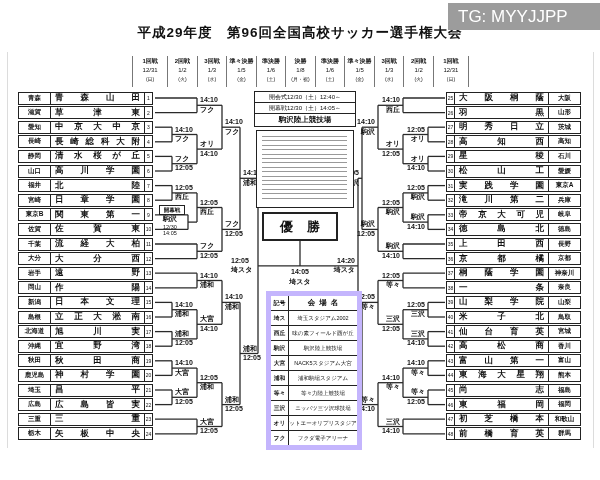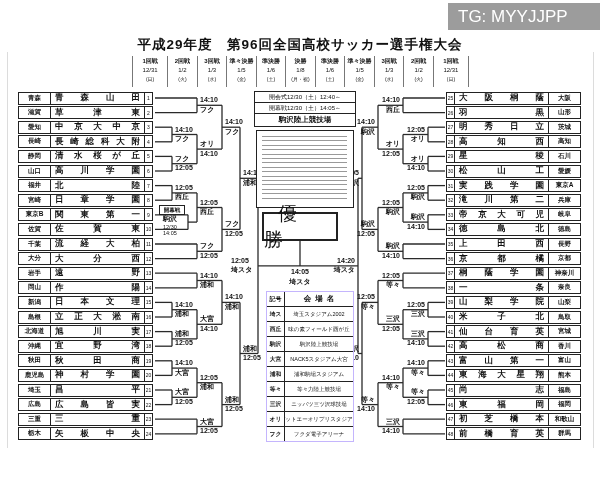--- a/index.html
+++ b/index.html
@@ -1,20 +1,20 @@
 <!DOCTYPE html>
 <html><head>
 <meta charset="utf-8">
 <style>
   html,body{margin:0;padding:0;background:#e9e9e9;}
   .page{position:relative;width:600px;height:480px;background:#ffffff;overflow:hidden;
         font-family:"Liberation Sans","DejaVu Sans",sans-serif;color:#111;}
   .edge{position:absolute;width:1px;top:52px;height:396px;background:#dcdcdc;}
   .edge-l{left:7px;} .edge-r{left:593px;}
-  .title{position:absolute;left:0;right:0;top:36px;text-align:center;
+  .title{position:absolute;left:0;right:0;top:24px;text-align:center;
          font-size:13.5px;font-weight:700;letter-spacing:1px;}
   
   .round-header{position:absolute;left:132px;top:56px;width:336px;height:31px;
                 display:flex;border-right:1px solid #777;}
   .rcell{flex:1;border-left:1px solid #777;text-align:center;padding-top:1px;overflow:hidden;}
   .rcell:first-child,.rcell:last-child{flex:1.2;}
   .rname{font-size:6px;font-weight:700;line-height:9px;white-space:nowrap;}
   .rdate{font-size:6px;line-height:9px;}
   .rday{font-size:5px;line-height:8px;white-space:nowrap;}
   
@@ -40,26 +40,26 @@
   .ceremony{position:absolute;left:254px;top:92px;width:102px;}
   .crow{border:1px solid #222;margin-top:-1px;text-align:center;font-size:6px;
         line-height:10px;background:#fff;white-space:nowrap;overflow:hidden;}
   .crow.cvenue{font-size:7.5px;font-weight:700;line-height:12px;}
   .notes{position:absolute;left:256px;top:130px;width:98px;height:78px;border:1px solid #222;
          box-sizing:border-box;background:#fff;}
   .nlines{position:absolute;left:5px;right:6px;top:5px;bottom:5px;opacity:.75;
           background:repeating-linear-gradient(to bottom,#777 0,#777 1px,transparent 1px,transparent 4.4px);}
   .champion{position:absolute;left:262px;top:212px;width:76px;height:29px;border:2px solid #222;
             box-sizing:border-box;display:flex;align-items:center;justify-content:center;background:#fff;}
-  .champion span{font-size:19px;font-weight:400;letter-spacing:14px;text-indent:14px;}
+  .champion span{font-size:13px;font-weight:700;letter-spacing:14px;text-indent:14px;}
   .opentag{position:absolute;left:159px;top:205px;width:26px;height:10px;border:1px solid #222;
            box-sizing:border-box;background:#fff;font-size:5.5px;font-weight:700;
            display:flex;align-items:center;justify-content:center;}
   
-  .vtable{position:absolute;left:266px;top:291px;width:86px;border:1px solid #c4b5fd;background:#fff;}
+  .vtable{position:absolute;left:266px;top:291px;width:86px;border:5px solid #c4b5fd;background:#fff;}
   .vrow{display:flex;height:14px;align-items:stretch;}
   .vrow+.vrow{border-top:1px solid #222;}
   .vab{width:17px;border-right:1px solid #222;font-size:5.8px;font-weight:700;
        display:flex;align-items:center;justify-content:center;white-space:nowrap;overflow:hidden;}
   .vnm{flex:1;font-size:5.5px;display:flex;align-items:center;justify-content:center;
        white-space:nowrap;overflow:hidden;}
   .vrow.vhead .vab{font-size:6px;}
   .vrow.vhead .vnm{font-size:7.5px;font-weight:700;letter-spacing:4px;text-indent:4px;}
   
   .tg{position:absolute;left:448px;top:3px;width:172px;height:27px;background:#9c9c9c;color:#ffffff;

